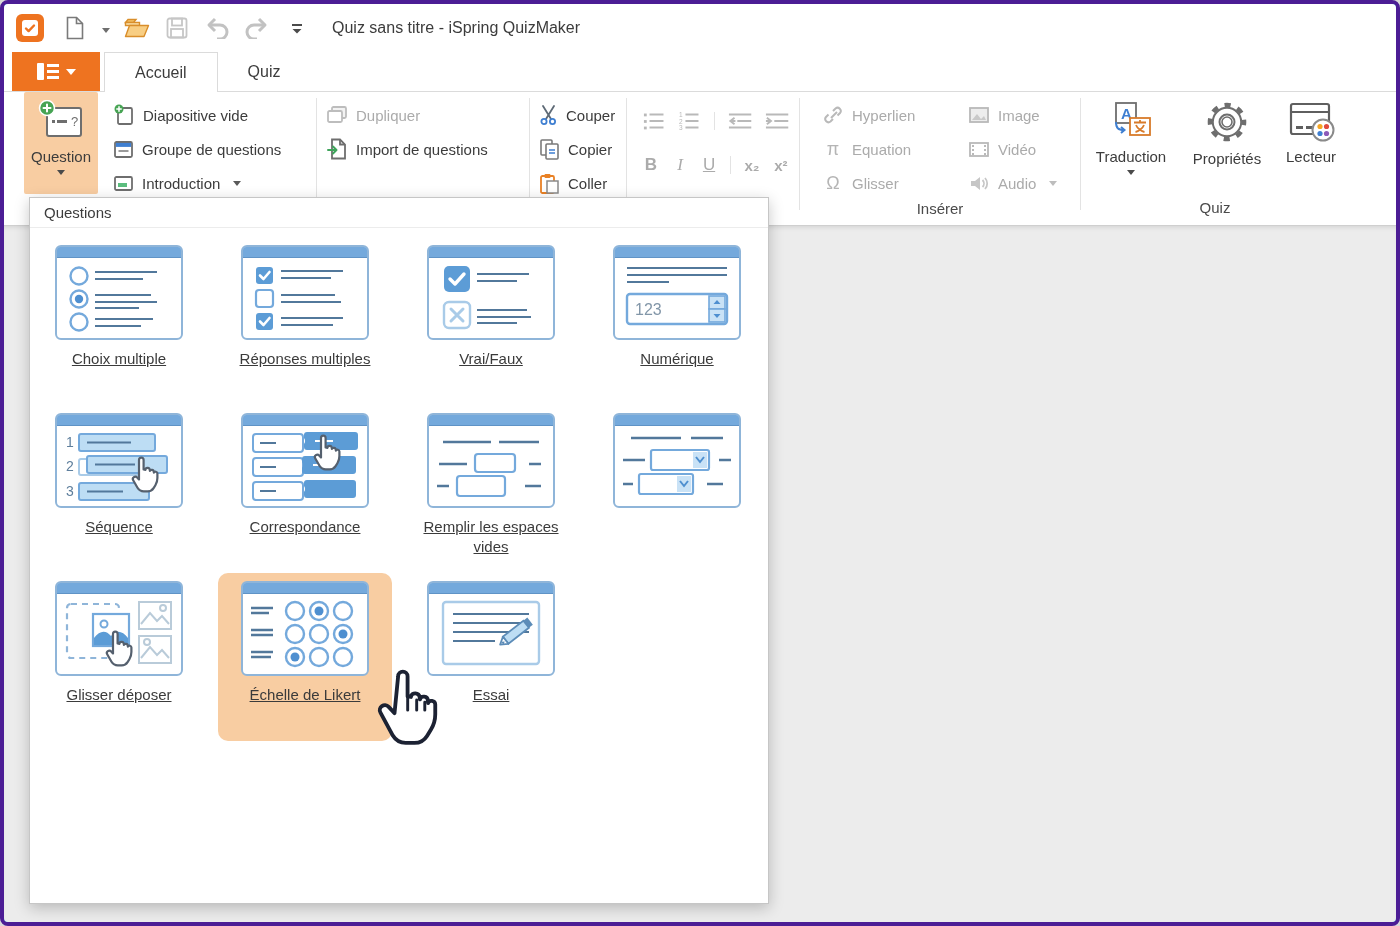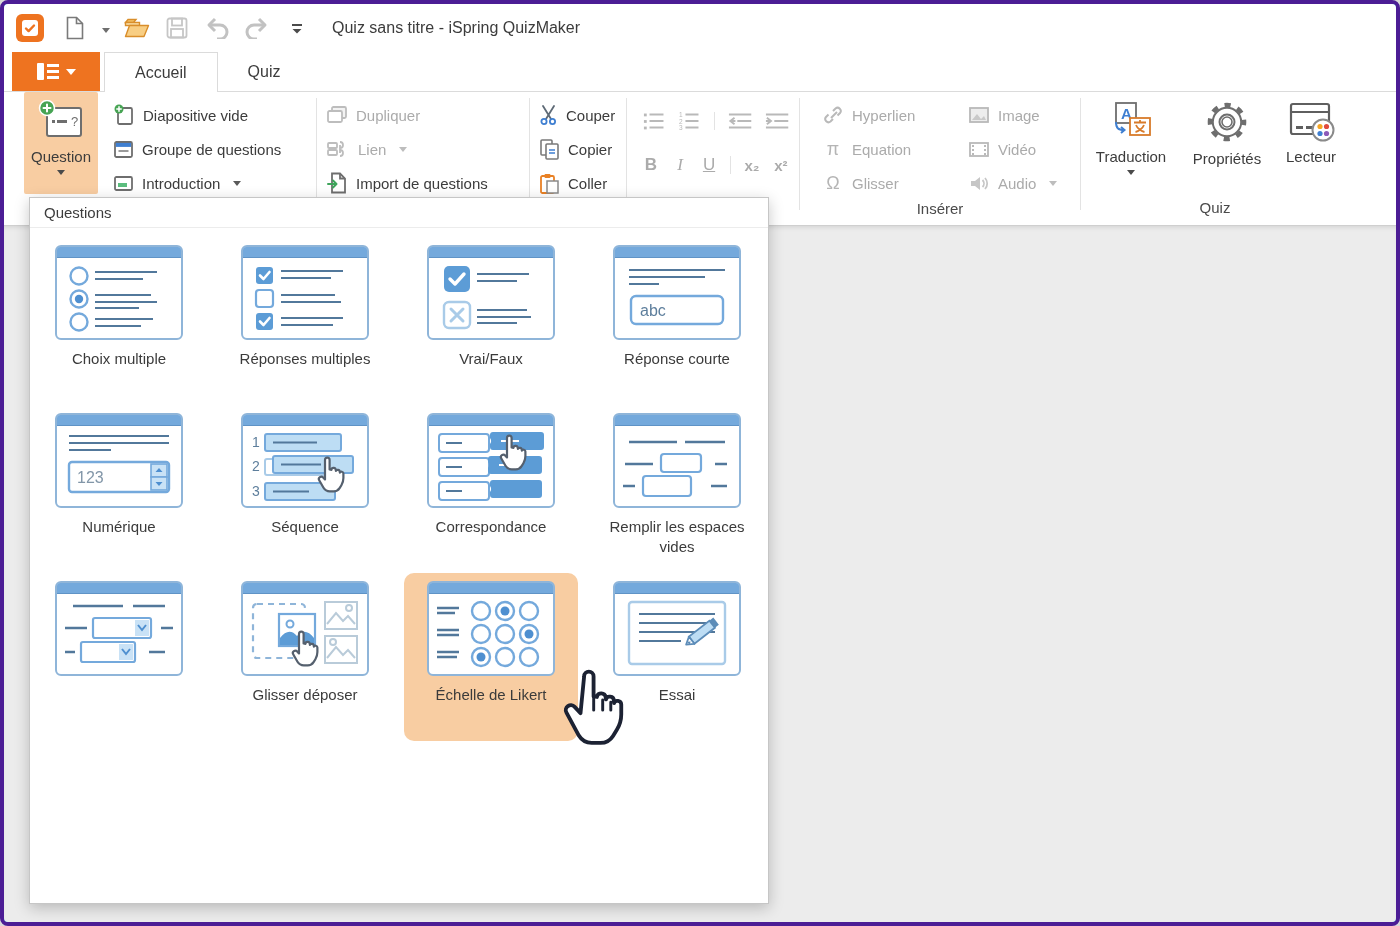--- a/index.html
+++ b/index.html
@@ -45,21 +45,21 @@
   .ins-cols { display:flex; gap:6px; padding-top:6px; }
   .glyph { font-size:18px; color:#B5B5B5; width:20px; text-align:center; }
   .quiz-btns { display:flex; align-items:flex-start; padding-top:0; }
 
   
   .content { position:absolute; left:0; top:222px; width:100%; height:704px; background:#ECECEC; box-shadow:inset 0 4px 5px -3px rgba(0,0,0,.12); }
   .panel { position:absolute; left:25px; top:193px; width:740px; height:707px; background:#fff; border:1px solid #C6C6C6; box-shadow:0 4px 14px rgba(0,0,0,.22); z-index:10; }
   .panel-header { height:30px; display:flex; align-items:center; padding-left:14px; font-size:15px; color:#3C3C3C; border-bottom:1px solid #ECECEC; }
   .grid { display:grid; grid-template-columns:repeat(4,174px); grid-auto-rows:168px; column-gap:12px; padding:9px 2px 0 2px; }
   .tile { display:flex; flex-direction:column; align-items:center; padding-top:8px; cursor:pointer; position:relative; border-radius:8px; }
-  .tile .label { margin-top:9px; font-size:15px; color:#3B3B3B; text-align:center; line-height:20px; max-width:172px; }
+  .tile .label { margin-top:9px; font-size:15px; color:#3B3B3B; text-align:center; line-height:20px; max-width:172px;text-decoration:underline; }
   .tile.highlight { background:#F8CDA2;border-radius:10px; }
   .card { width:128px; height:95px; background:#fff; border:2px solid #8FB5D9; border-radius:6px; position:relative; }
   .card .bar { height:11px; background:#74A9DC; border-bottom:1px solid #5F93C6; border-radius:3px 3px 0 0; }
   .card svg.art { position:absolute; left:0; top:13px; }
   .hand-big { position:absolute; left:152px; top:90px; width:72px; height:92px; z-index:20; }
 </style>
 </head>
 <body>
 
 <div class="window">
@@ -178,29 +178,20 @@
 
     <div class="vsep"></div>
 
     <div class="stack" style="width:212px">
       <div class="srow disabled">
         <svg width="20" height="18" viewBox="0 0 20 18">
             <rect x="5" y="1" width="14" height="11" rx="1.5" fill="#F3F3F3" stroke="#BDBDBD" stroke-width="1.8"></rect>
             <rect x="1" y="5" width="14" height="11" rx="1.5" fill="#fff" stroke="#BDBDBD" stroke-width="1.8"></rect>
           </svg>
         <span>Dupliquer</span>
-      </div>
-      <div class="srow disabled">
-        <svg width="22" height="16" viewBox="0 0 22 16">
-            <rect x="1" y="2" width="9" height="5" rx="1" fill="none" stroke="#BDBDBD" stroke-width="1.8"></rect>
-            <rect x="1" y="9" width="9" height="5" rx="1" fill="none" stroke="#BDBDBD" stroke-width="1.8"></rect>
-            <path d="M13 1c4 0 4 6 0 6m0 2c4 0 4 6 0 6M13 4v8" fill="none" stroke="#BDBDBD" stroke-width="1.8"></path>
-          </svg>
-        <span>Lien</span>
-        <span class="caret"></span>
       </div>
       <div class="srow">
         <svg width="20" height="22" viewBox="0 0 20 22">
             <path d="M5 1.5h8l5 5v14H5z" fill="#fff" stroke="#6E6E6E" stroke-width="1.8"></path>
             <path d="M13 1.5v5h5" fill="none" stroke="#6E6E6E" stroke-width="1.8"></path>
             <path d="M1 12h8M6 8.5l3.5 3.5L6 15.5" fill="none" stroke="#3FA45B" stroke-width="2" stroke-linejoin="round" stroke-linecap="round"></path>
           </svg>
         <span>Import de questions</span>
       </div>
     </div>
@@ -450,33 +441,20 @@
             <rect x="15" y="42" width="26" height="26" rx="5" fill="#fff" stroke="#A9CBE8" stroke-width="2.4"></rect>
             <path d="M22 49l12 12M34 49L22 61" stroke="#A9CBE8" stroke-width="3" stroke-linecap="round"></path>
             <g stroke="#52789B" stroke-width="2.2">
                 <path d="M48 50h50M48 57h54M48 63h40"></path>
               </g>
           </svg>
         </div>
         <div class="label">Vrai/Faux</div>
       </div>
 
-      <div class="tile">
-        <div class="card">
-            <div class="bar"></div>
-          <svg class="art" width="124" height="78" viewBox="0 0 124 78">
-            <g stroke="#52789B" stroke-width="2.2">
-                <path d="M14 10h96M14 17h76M14 24h30"></path>
-              </g>
-            <rect x="16" y="36" width="92" height="28" rx="5" fill="#fff" stroke="#74A9DC" stroke-width="2.4"></rect>
-            <text x="25" y="56" font-size="16" fill="#5D7E9C" font-family="Liberation Sans, sans-serif">abc</text>
-          </svg>
-        </div>
-        <div class="label">Réponse courte</div>
-      </div>
 
       <div class="tile">
         <div class="card">
             <div class="bar"></div>
           <svg class="art" width="124" height="78" viewBox="0 0 124 78">
             <g stroke="#52789B" stroke-width="2.2">
                 <path d="M12 8h100M12 15h100M12 22h42"></path>
               </g>
             <rect x="12" y="34" width="100" height="30" rx="3" fill="#fff" stroke="#74A9DC" stroke-width="2.4"></rect>
             <text x="20" y="55" font-size="16" fill="#8296A8" font-family="Liberation Sans, sans-serif">123</text>

